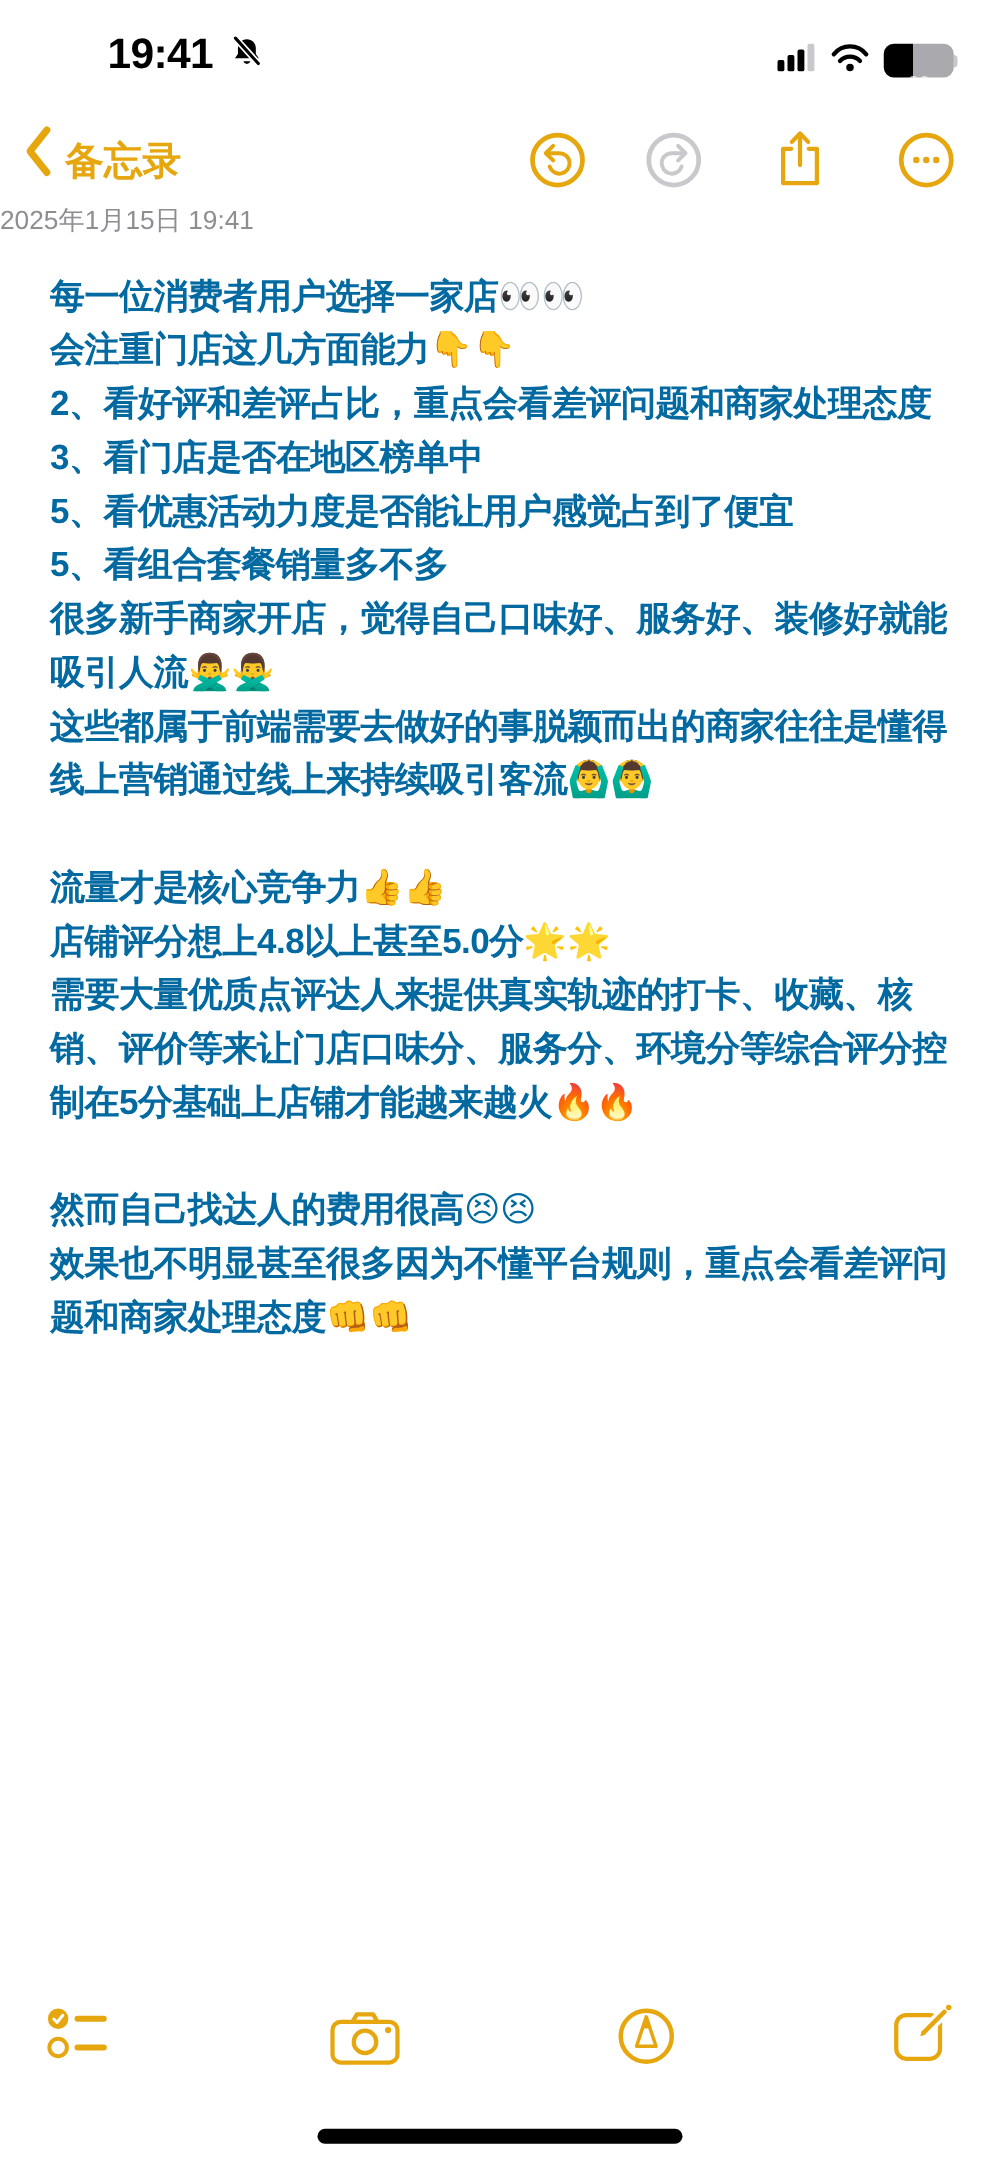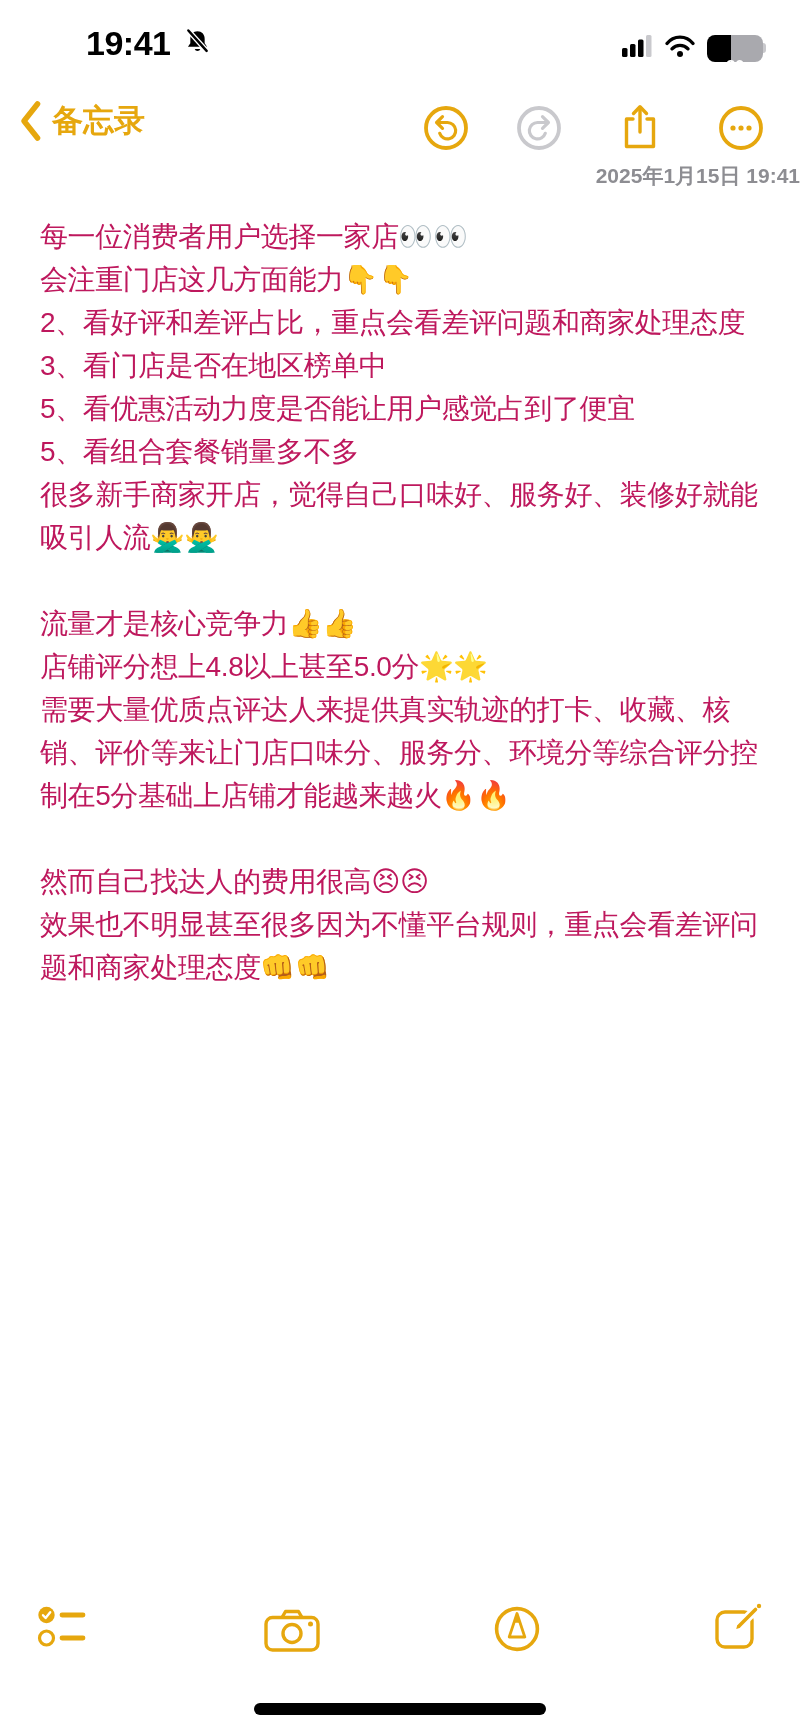--- a/index.html
+++ b/index.html
@@ -12,32 +12,32 @@
   .status-left{position:absolute;left:86px;top:2px;display:flex;align-items:center;gap:14px;}
   .status-time{font-size:34px;font-weight:700;color:#000;letter-spacing:-0.5px;}
   .status-right{position:absolute;right:34px;top:12px;display:flex;align-items:center;gap:11px;}
   .battery{position:relative;width:56px;height:27px;border-radius:8px;overflow:hidden;
     background:linear-gradient(90deg,#000 0 42%,#A9A9AE 42%);
     display:flex;align-items:center;justify-content:center;}
   .battery-label{color:#fff;font-size:17px;font-weight:700;letter-spacing:-0.5px;margin-top:38px;}
   .battery-nub{width:3px;height:10px;background:#C8C8CC;border-radius:0 3px 3px 0;}
   .battery-wrap{display:flex;align-items:center;}
   
-  .back-button{position:absolute;left:18px;top:100px;display:flex;align-items:flex-start;gap:10px;
+  .back-button{position:absolute;left:18px;top:100px;display:flex;align-items:flex-end;gap:10px;
     color:#E6A70E;font-size:31px;font-weight:600;cursor:pointer;}
   .nav-icon-button{position:absolute;top:104px;width:48px;height:48px;cursor:pointer;}
   .nav-undo{left:422px;}
   .nav-redo{left:515px;}
   .nav-share{left:618px;top:101px;}
   .nav-more{left:717px;}
   
-  .date-line{position:absolute;top:162px;left:0;right:0;text-align:right;
-    font-size:21px;color:#8D8D92;font-weight:700;padding-left:12px;}
+  .date-line{position:absolute;top:162px;left:0;right:0;text-align:left;
+    font-size:21px;color:#8D8D92;font-weight:400;}
   .note-content{position:absolute;top:215px;left:40px;right:40px;}
-  .note-line{font-size:28px;line-height:43px;font-weight:400;color:#be185d;
+  .note-line{font-size:28px;line-height:43px;font-weight:700;color:#0369a1;
     letter-spacing:-0.4px;min-height:43px;word-wrap:break-word;}
   
   .toolbar-button{position:absolute;cursor:pointer;}
   .tb-checklist{left:36px;top:1602px;}
   .tb-camera{left:262px;top:1606px;}
   .tb-markup{left:492px;top:1604px;}
   .tb-compose{left:712px;top:1600px;}
   .home-indicator{position:absolute;left:50%;transform:translateX(-50%);top:1703px;
     width:292px;height:12px;border-radius:6px;background:#000;}
 </style>
@@ -138,20 +138,21 @@
   <div class="date-line">2025年1月15日 19:41</div>
 
   <div class="note-content">
     <div class="note-line">每一位消费者用户选择一家店👀👀</div>
     <div class="note-line">会注重门店这几方面能力👇👇</div>
     <div class="note-line">2、看好评和差评占比，重点会看差评问题和商家处理态度</div>
     <div class="note-line">3、看门店是否在地区榜单中</div>
     <div class="note-line">5、看优惠活动力度是否能让用户感觉占到了便宜</div>
     <div class="note-line">5、看组合套餐销量多不多</div>
     <div class="note-line">很多新手商家开店，觉得自己口味好、服务好、装修好就能吸引人流🙅‍♂️🙅‍♂️</div>
+    <div class="note-line">这些都属于前端需要去做好的事脱颖而出的商家往往是懂得线上营销通过线上来持续吸引客流🙆‍♂️🙆‍♂️</div>
     <div class="note-line"></div>
     <div class="note-line">流量才是核心竞争力👍👍</div>
     <div class="note-line">店铺评分想上4.8以上甚至5.0分🌟🌟</div>
     <div class="note-line">需要大量优质点评达人来提供真实轨迹的打卡、收藏、核销、评价等来让门店口味分、服务分、环境分等综合评分控制在5分基础上店铺才能越来越火🔥🔥</div>
     <div class="note-line"></div>
     <div class="note-line">然而自己找达人的费用很高😣😣</div>
     <div class="note-line">效果也不明显甚至很多因为不懂平台规则，重点会看差评问题和商家处理态度👊👊</div>
   </div>
 
   <div class="toolbar-button tb-checklist">

